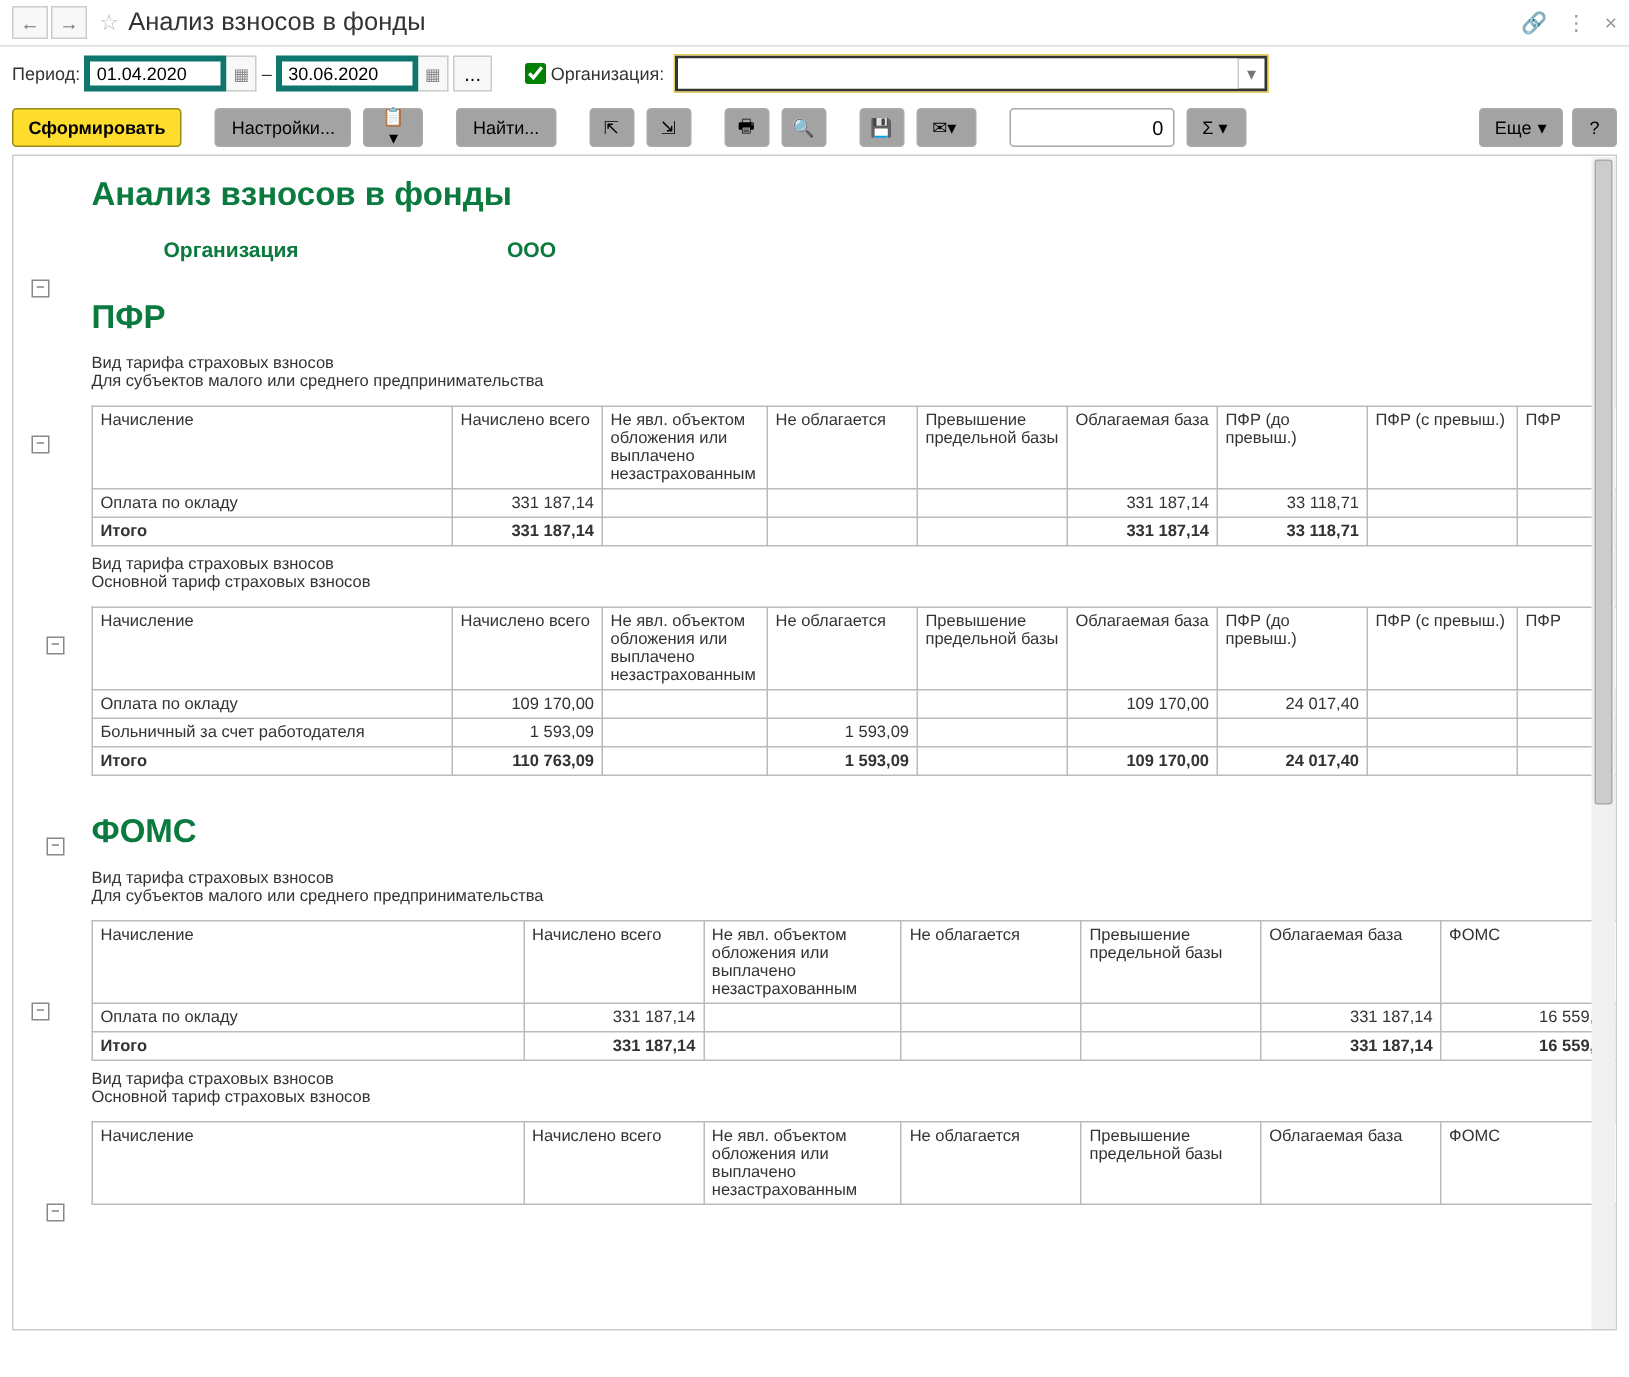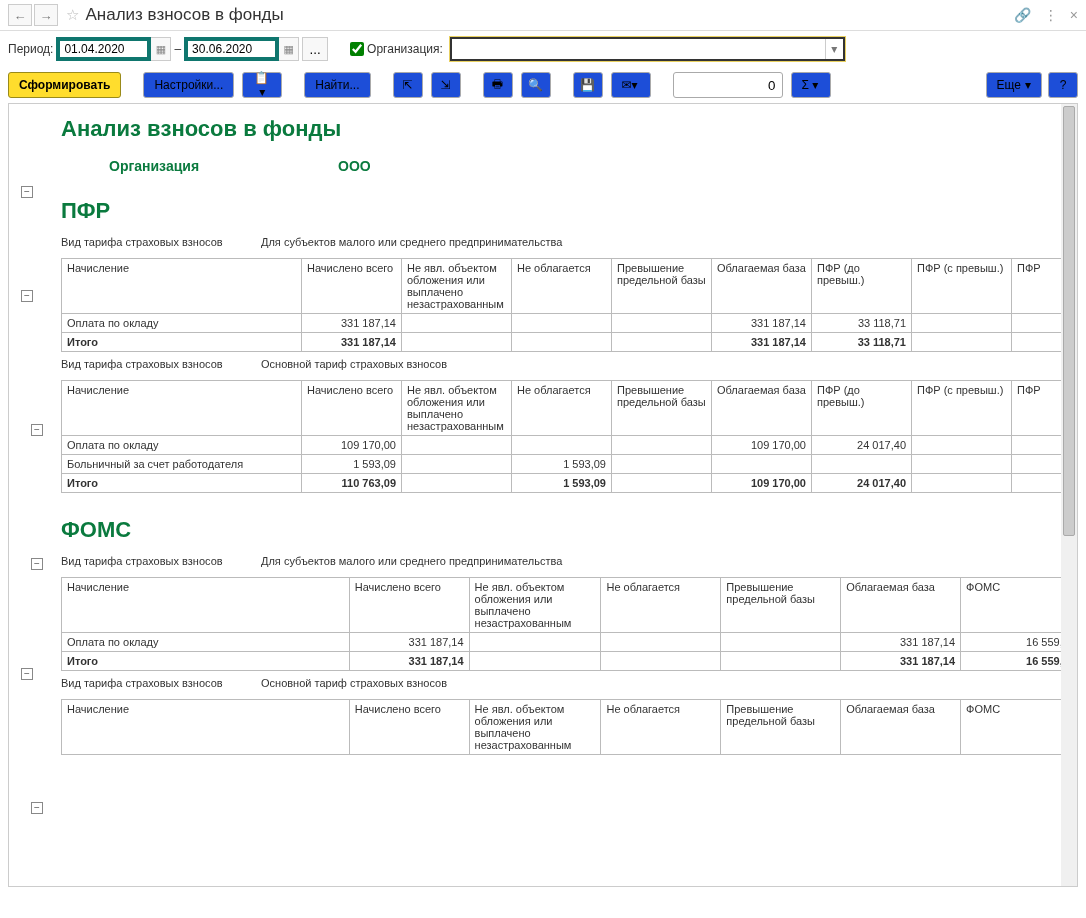--- a/index.html
+++ b/index.html
@@ -14,37 +14,37 @@
 .label { font-size: 12px; }
 .date-input { width: 95px; height: 24px; border: 4px solid #0f766e; padding: 2px 4px; font-size: 12px; }
 .date-wrap { position: relative; display: flex; }
 .date-cal { width: 20px; height: 24px; border: 1px solid #ccc; border-left: none; background: #f8f8f8; display: flex; align-items: center; justify-content: center; color: #888; cursor: pointer; font-size: 11px; }
 .dots-btn { width: 26px; height: 24px; border: 1px solid #ccc; background: #f8f8f8; cursor: pointer; }
 .chk { width: 14px; height: 14px; accent-color: green; }
 .org-input { height: 24px; border: 2px solid #333; outline: 1px solid #e8d060; margin-left:4px; width: 395px; display:flex; }
 .org-input input { flex:1; border:none; padding:2px 4px; }
 .org-dd { width: 18px; border-left: 1px solid #ccc; display:flex; align-items:center; justify-content:center; color:#777; cursor:pointer; }
 .toolbar { display: flex; align-items: center; padding: 5px 8px; gap: 8px; }
-.btn { height: 26px; border: 1px solid #aaa; background: #1d4ed8; border-radius: 3px; padding: 0 10px; font-size: 12px; cursor: pointer; display: flex; align-items: center; gap: 4px; }
+.btn { height: 26px; border: 1px solid #aaa; background: #a3a3a3; border-radius: 3px; padding: 0 10px; font-size: 12px; cursor: pointer; display: flex; align-items: center; gap: 4px; }
 .btn-primary { background: #ffdd2d; border-color: #998a1a; font-weight: bold; }
 .btn-icon { width: 30px; padding: 0; justify-content: center; }
 .btn-dd { width: 40px; }
 .spacer-sm { width: 6px; }
 .num-input { width: 110px; height: 26px; border: 1px solid #aaa; text-align: right; padding: 2px 6px; border-radius: 3px; }
 .toolbar-right { margin-left: auto; display: flex; gap: 6px; padding-left: 28px; }
 .report-area { border: 1px solid #ccc; margin: 0 8px 4px 8px; height: 784px; overflow: auto; position: relative; }
 .report-inner { padding: 12px 0 12px 52px; }
 .outline-col { position: absolute; left: 0; top: 0; width: 36px; height: 100%; }
 .collapse-box { position: absolute; width: 12px; height: 12px; border: 1px solid #888; left: 12px; display: flex; align-items: center; justify-content: center; font-size: 10px; line-height: 1; color: #555; background: #fff; cursor: pointer; }
 .report-title { font-size: 22px; font-weight: bold; color: #0a7a3e; margin-bottom: 16px; }
 .meta-row { display: flex; margin-bottom: 4px; }
 .meta-label { font-size: 14px; font-weight: bold; color: #0a7a3e; width: 200px; margin-left: 48px; }
 .meta-val { font-size: 14px; font-weight: bold; color: #0a7a3e; margin-left: 29px; }
 .section-head { font-size: 22px; font-weight: bold; color: #0a7a3e; margin: 24px 0 12px 0; }
-.tariff-row { display: flex; margin-bottom: 10px; margin-top: 6px; }
+.tariff-row { display: flex; margin-bottom: 10px; margin-top: 6px; flex-direction: column; }
 .tariff-label { width: 200px; font-size: 11px; }
 .tariff-val { font-size: 11px; }
 table { border-collapse: collapse; margin-bottom: 4px; width: 1020px; table-layout: fixed; }
 th, td { border: 1px solid #bbb; padding: 3px 5px; font-size: 11px; text-align: left; vertical-align: top; }
 th { font-weight: normal; background: #fff; }
 td.num { text-align: right; }
 tr.total td { font-weight: bold; }
 .scrollbar-v { position: absolute; right: 0; top: 0; width: 16px; height: 100%; background: #f0f0f0; }
 .scroll-thumb { position: absolute; left: 2px; width: 12px; background: #ccc; border: 1px solid #aaa; border-radius: 2px; }
 .col-name { width: 240px; }

